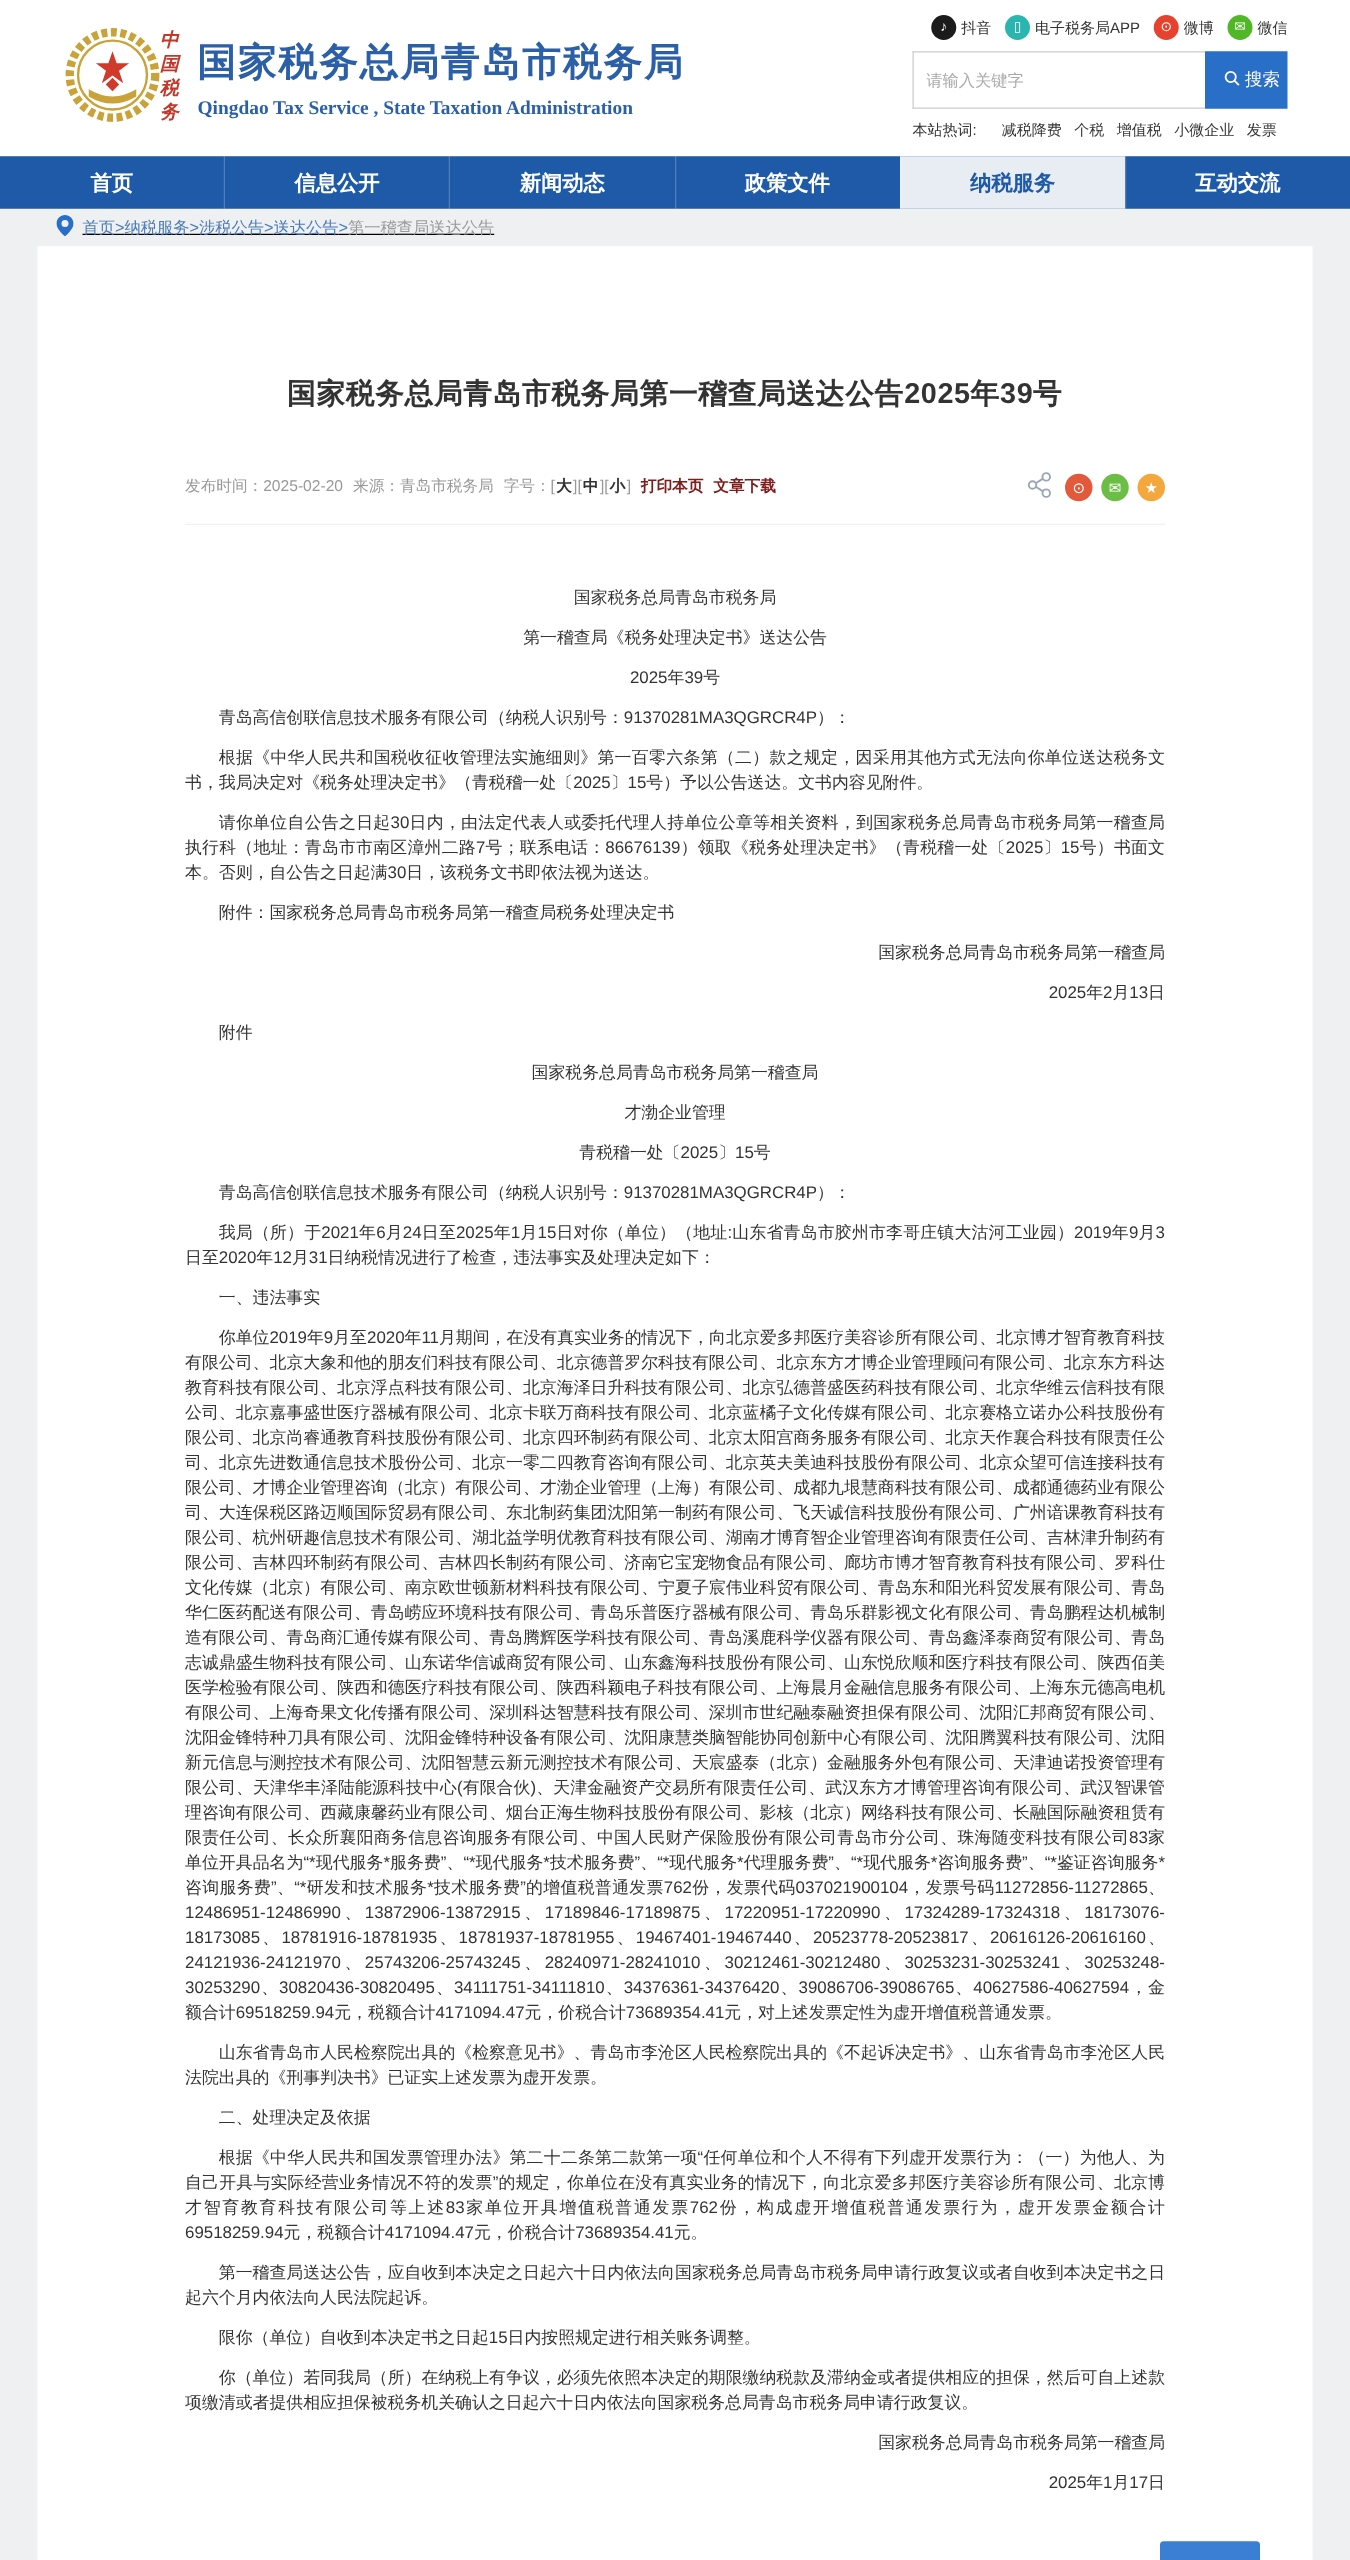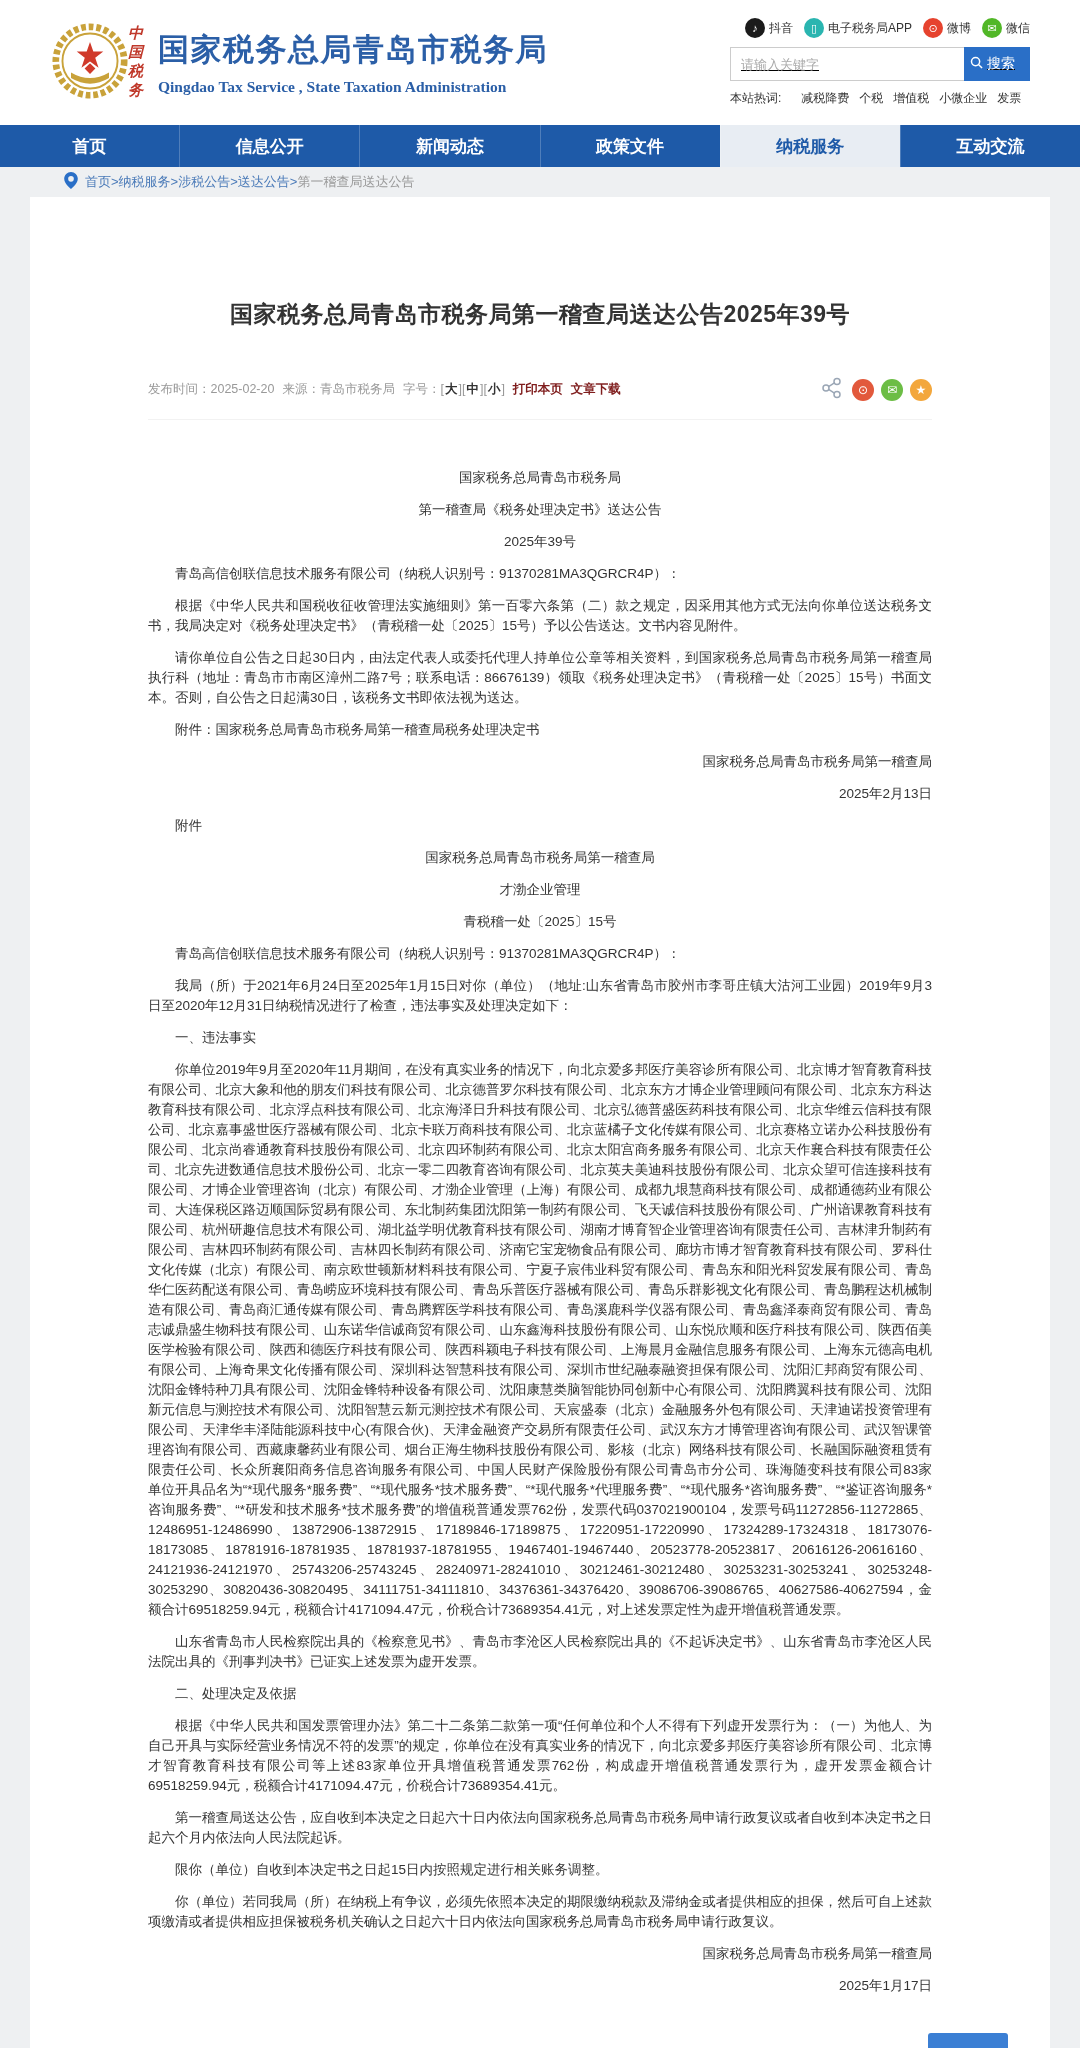--- a/index.html
+++ b/index.html
@@ -11,35 +11,35 @@
   .logo-box{display:flex;flex-direction:row;align-items:flex-start;width:92px;}
   .logo-cap{font-family:"Liberation Serif","DejaVu Serif",serif;color:#c0392b;font-weight:bold;font-size:15px;letter-spacing:2px;font-style:italic;margin-top:1px;}
   .titles{margin-left:14px;}
   .site-title{font-size:31px;font-weight:bold;color:#2b5fa7;letter-spacing:1.5px;}
   .site-sub{font-family:"Liberation Serif","DejaVu Serif",serif;font-weight:bold;font-size:15.5px;color:#2b5fa7;margin-top:7px;}
   .header-right{margin-left:auto;width:300px;display:flex;flex-direction:column;gap:9px;}
   .quick-links{display:flex;align-items:center;justify-content:flex-end;gap:5px;font-size:12px;color:#333;white-space:nowrap;}
   .ql{display:flex;align-items:center;gap:4px;cursor:pointer;}
   .ql + .ql{margin-left:6px;}
   .ql-icon{width:20px;height:20px;border-radius:50%;color:#fff;font-size:11px;line-height:20px;text-align:center;display:inline-block;}
-  .search-row{display:flex;height:34px;text-decoration:underline;}
+  .search-row{display:flex;height:46px;}
   .search-row input{flex:1;border:1px solid #ccc;border-right:none;padding:0 10px;font-size:13px;outline:none;color:#333;font-family:inherit;}
   .search-row input::placeholder{color:#aaa;}
-  .search-btn{width:66px;background:#2a6fc7;color:#fff;border:none;font-size:14px;display:flex;align-items:center;justify-content:flex-start;gap:4px;cursor:pointer;font-family:inherit;}
+  .search-btn{width:66px;background:#2a6fc7;color:#fff;border:none;font-size:14px;display:flex;align-items:center;justify-content:flex-end;gap:4px;cursor:pointer;font-family:inherit;}
   .hot-words{font-size:12px;color:#333;display:flex;gap:20px;white-space:nowrap;}
   .hw{cursor:pointer;}
 
   
   .main-nav{height:42px;background:#1e5aa8;display:flex;}
   .nav-item{flex:1;display:flex;align-items:center;justify-content:center;color:#fff;font-size:17px;font-weight:bold;cursor:pointer;border-left:1px solid rgba(255,255,255,.22);}
   .nav-item:first-child{border-left:none;}
   .nav-item.active{background:#e8edf3;color:#1e5aa8;}
 
   
-  .breadcrumb-bar{height:30px;display:flex;align-items:center;padding-left:64px;font-size:13px;gap:7px;}
+  .breadcrumb-bar{height:30px;display:flex;align-items:center;padding-left:45px;font-size:13px;gap:7px;text-decoration:underline;}
   .crumb-path{color:#4a7ab8;}
   .crumb-link{cursor:pointer;}
   .crumb-current{color:#999;}
 
   
   .content-card{margin:0 30px;background:#fff;padding:86px 118px 80px;box-sizing:border-box;min-height:1851px;}
   .article-title{text-align:center;font-size:23px;color:#333;font-weight:bold;margin:16px;letter-spacing:.5px;}
   .meta-row{margin-top:46px;display:flex;align-items:center;font-size:12.5px;color:#999;gap:8px;padding-bottom:16px;border-bottom:1px solid #f2f2f2;}
   .meta-strong{color:#7f1d1d;font-weight:bold;cursor:pointer;}
   .size-letter{color:#333;font-weight:bold;margin:0 1px;cursor:pointer;}

